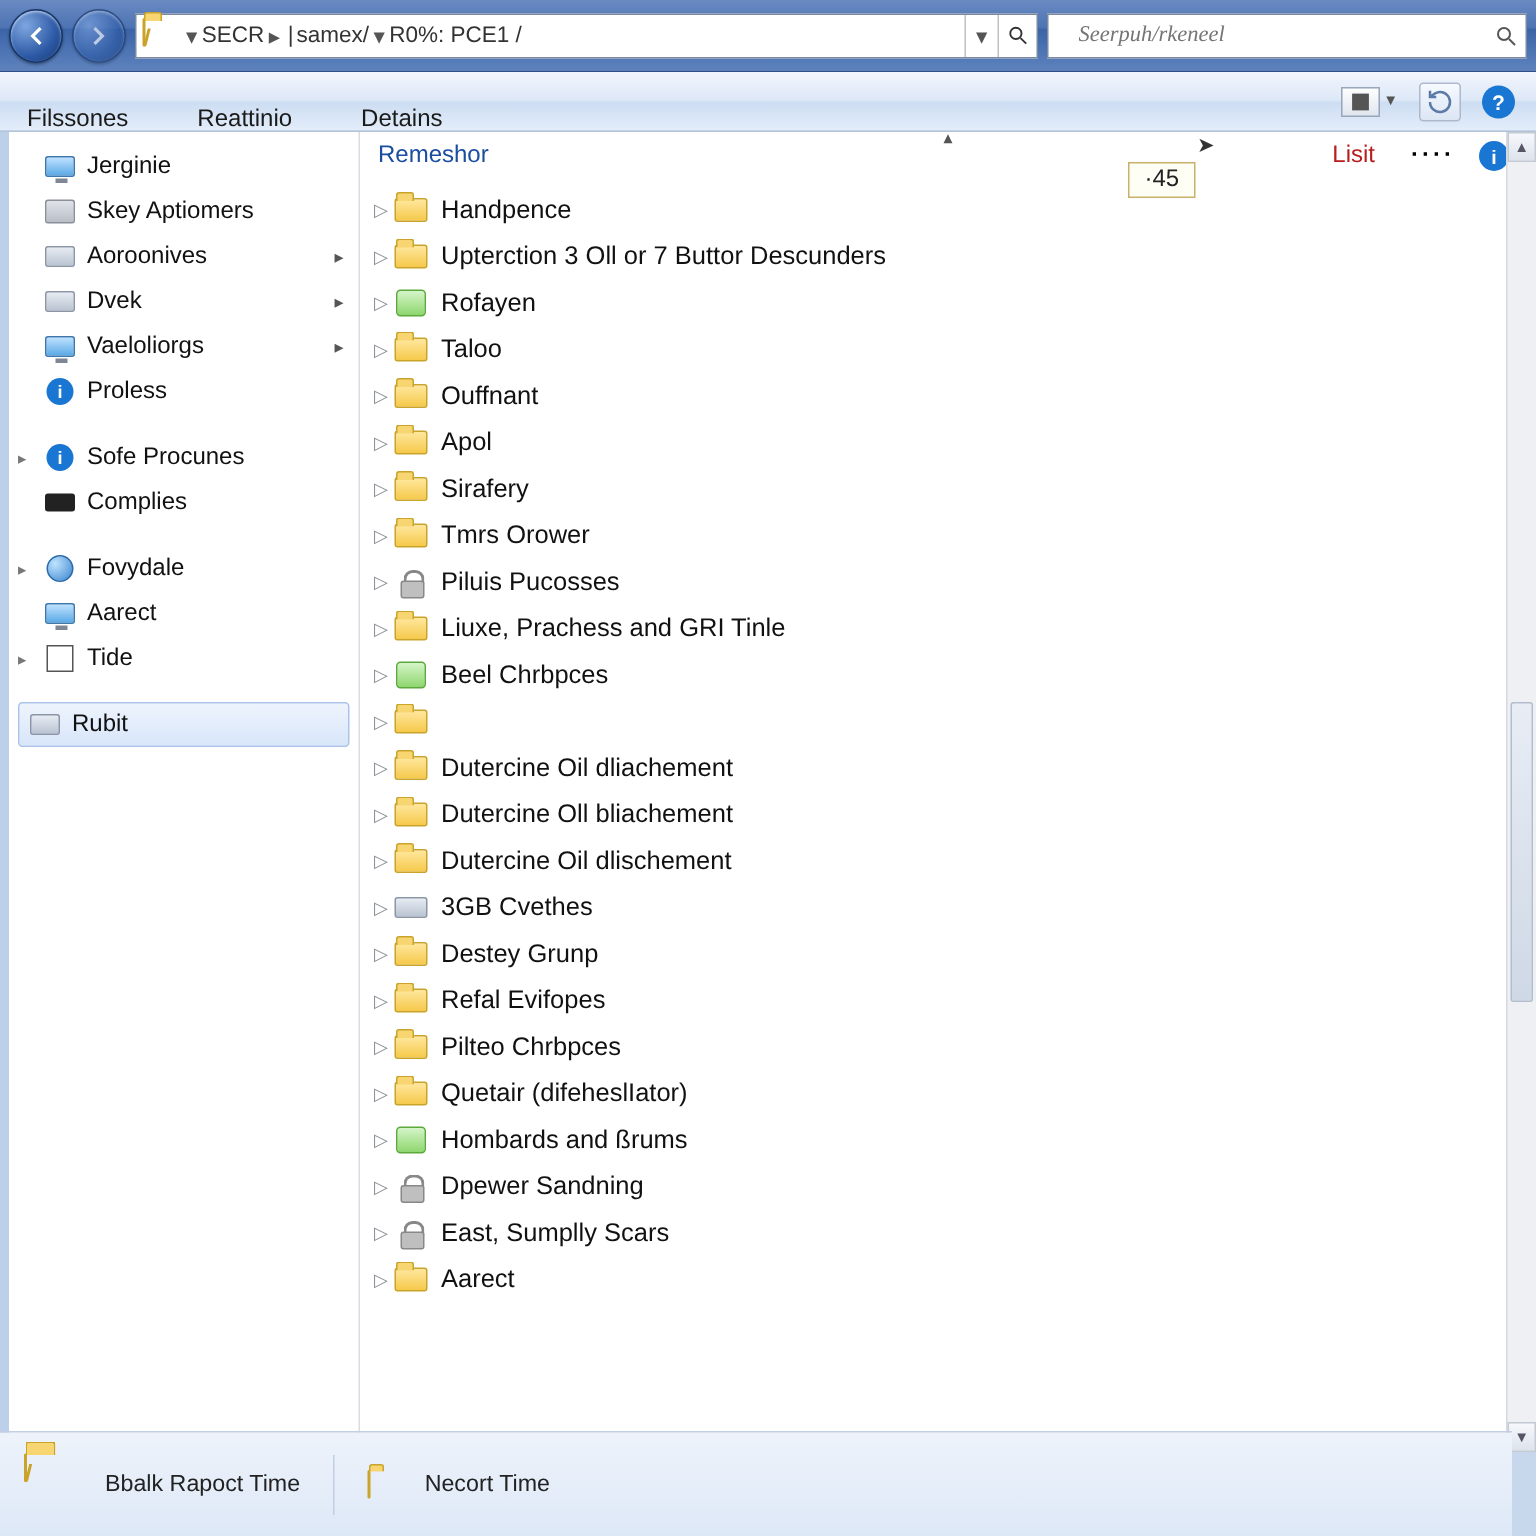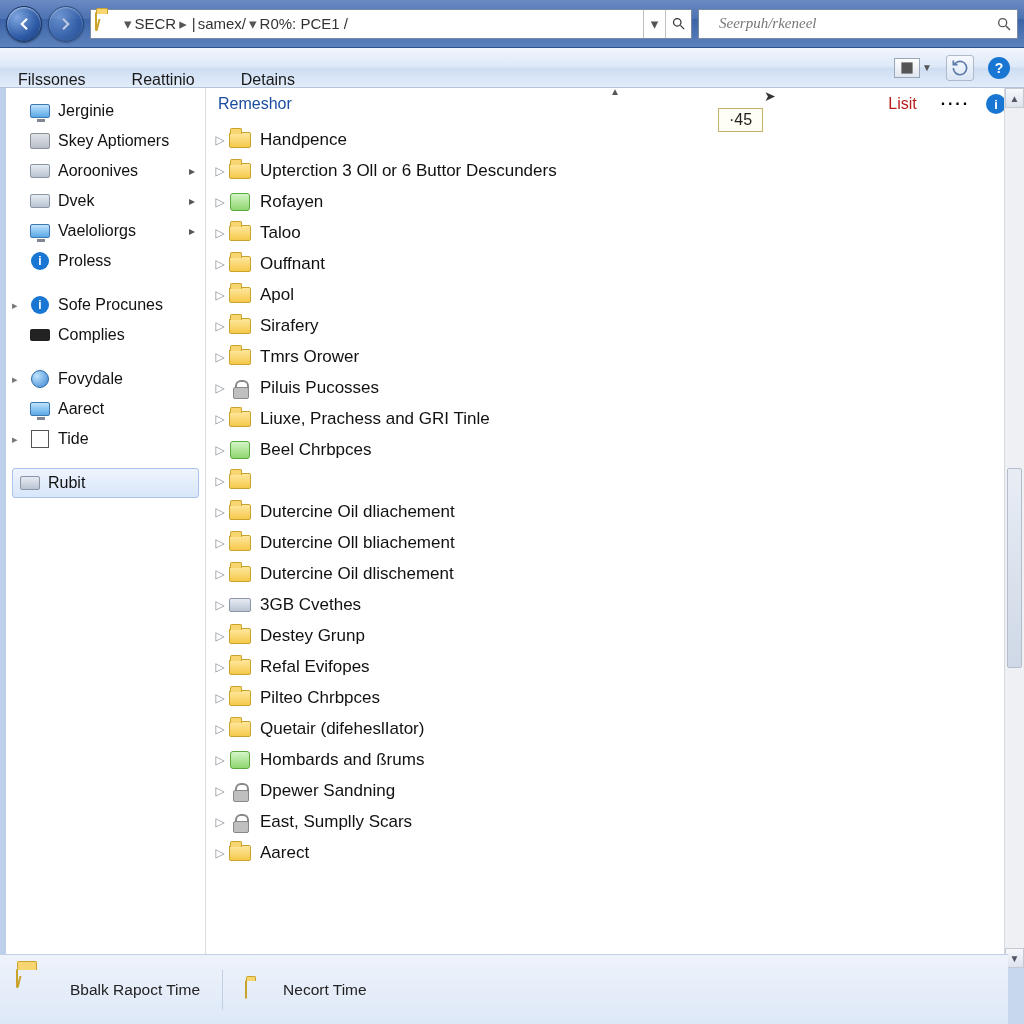--- a/index.html
+++ b/index.html
@@ -65,21 +65,21 @@
 .cmdicon.ref svg{width:20px;height:20px;fill:none;stroke:#5b7aa6;stroke-width:2;}
 .cmdicon.ref{background:linear-gradient(#f6f9ff,#dce6f4);border:1px solid #aeb9cc;border-radius:3px;width:28px;height:26px;}
 
 
 #body {
   position:absolute; top:88px; bottom:56px; left:0; right:0;
   display:flex; background:#fff;
   border-left: 6px solid #bcd0ea;
 }
 #sidebar {
-  width: 200px; border-right:1px solid #d9dde3;
+  width: 234px; border-right:1px solid #d9dde3;
   background:#fff; padding-top:8px; overflow:hidden;
 }
 .sb-item {
   display:flex; align-items:center; height:30px;
   padding-left:24px; font-size:16px; color:#111;
   cursor:pointer; white-space:nowrap;
 }
 .sb-item .exp { position:absolute; left:6px; color:#777; font-size:11px;}
 .sb-item { position:relative; }
 .sb-item .ic { width:20px; height:18px; margin-right:8px; display:inline-flex; align-items:center; justify-content:center;}
@@ -350,21 +350,21 @@
           <span class="ic">
             <span class="folder"></span>
           </span>
           <span class="lbl">Handpence</span>
         </div>
         <div class="row">
           <span class="tri">▷</span>
           <span class="ic">
             <span class="folder"></span>
           </span>
-          <span class="lbl">Upterction 3 Oll or 6 Buttor Descunders</span>
+          <span class="lbl">Upterction 3 Oll or 7 Buttor Descunders</span>
         </div>
         <div class="row">
           <span class="tri">▷</span>
           <span class="ic">
             <span class="appic"></span>
           </span>
           <span class="lbl">Rofayen</span>
         </div>
         <div class="row">
           <span class="tri">▷</span>

